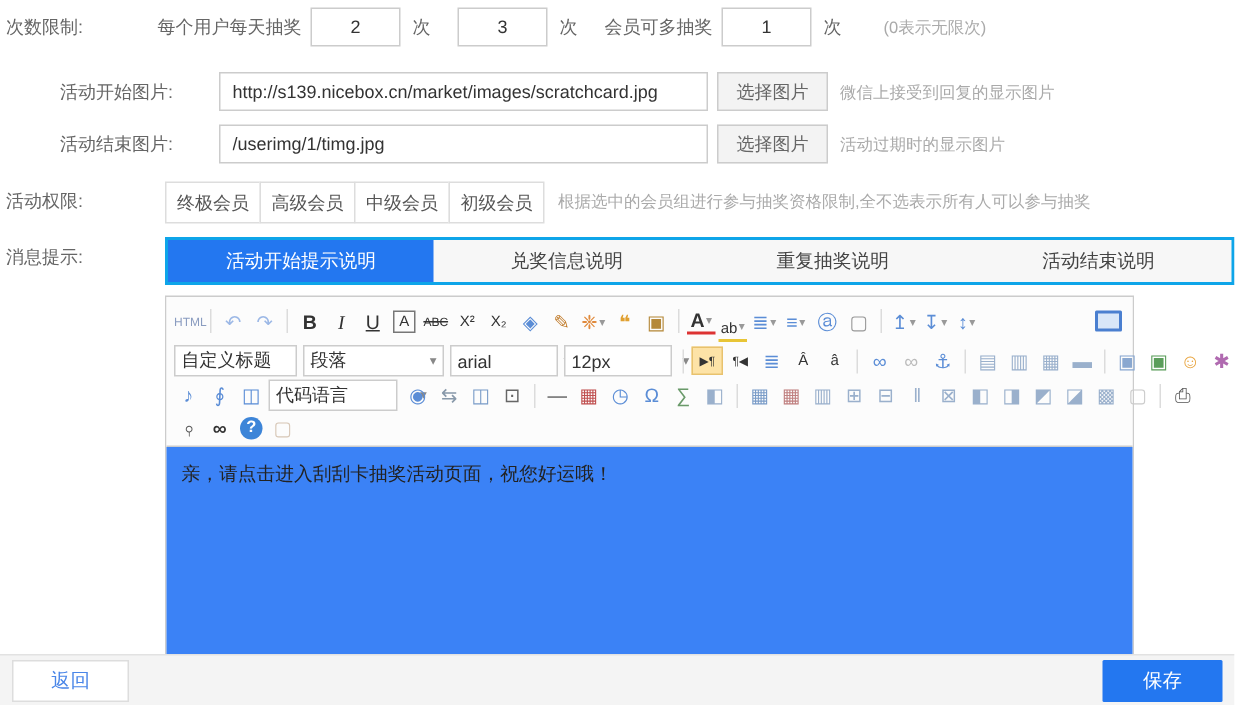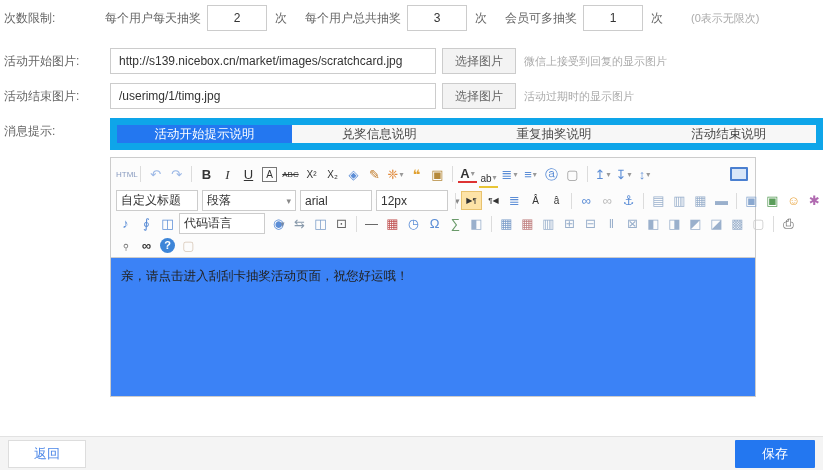--- a/index.html
+++ b/index.html
@@ -20,21 +20,21 @@
   .r1 .content{padding-top:0;}
   .txt{color:#666;margin-right:6px;white-space:nowrap;}
   .num{
     width:54px;height:22px;border:1px solid #ccc;text-align:center;
     font-size:12px;color:#333;margin-right:8px;outline:none;
     font-family:inherit;
   }
   .unit{margin-right:18px;}
   .hint{color:#aaa;font-size:11px;white-space:nowrap;}
   .r1 .hint{margin-left:10px;}
-  .imgrow{margin-bottom:9px;}
+  .imgrow{margin-bottom:9px;padding-left:36px;}
   .imgrow .content{align-items:center;}
   .url{
     width:308px;height:24px;border:1px solid #ccc;padding:0 8px;
     font-size:12px;color:#333;outline:none;font-family:inherit;margin-left:5px;
   }
   .choose-btn{
     height:26px;padding:0 12px;margin-left:6px;cursor:pointer;
     background:#f3f3f3;border:1px solid #ccc;color:#666;font-size:12px;
     font-family:inherit;
   }
@@ -43,21 +43,21 @@
   .member-btn{
     height:26px;line-height:26px;width:62px;text-align:center;
     background:#fff;border:1px solid #ddd;color:#555;cursor:pointer;
     margin-left:-1px;white-space:nowrap;
   }
   .member-btn.first{margin-left:5px;}
   .permrow .hint{margin-left:9px;line-height:28px;}
   .tabrow{margin-top:9px;}
   .tabs{
     margin-left:5px;width:734px;height:32px;display:flex;
-    background:#f7f7f7;border:7px solid #0ea5e9;box-sizing:border-box;
+    background:#f7f7f7;border:2px solid #0ea5e9;box-sizing:border-box;
   }
   .tab{
     flex:1;display:flex;align-items:center;justify-content:center;
     color:#444;cursor:pointer;font-size:12.5px;white-space:nowrap;
   }
   .tab.active{background:#2377f0;color:#fff;}
   
   .edrow{margin-top:7px;}
   .editor{
     margin-left:5px;width:646px;height:240px;box-sizing:border-box;
@@ -117,21 +117,20 @@
 <body>
 
 <div class="form">
 
   <div class="row r1">
     <div class="label">次数限制:</div>
     <div class="content">
       <span class="txt">每个用户每天抽奖</span>
       <input class="num" value="2" style="">
       <span class="txt unit">次</span>
-      <span class="txt">每个用户总共抽奖</span>
       <input class="num" value="3" style="">
       <span class="txt unit">次</span>
       <span class="txt">会员可多抽奖</span>
       <input class="num" value="1" style="">
       <span class="txt unit">次</span>
       <span class="hint">(0表示无限次)</span>
     </div>
   </div>
 
   <div class="row imgrow">
@@ -145,20 +144,30 @@
 
   <div class="row imgrow">
     <div class="label">活动结束图片:</div>
     <div class="content">
       <input class="url" value="/userimg/1/timg.jpg" style="">
       <button class="choose-btn">选择图片</button>
       <span class="hint">活动过期时的显示图片</span>
     </div>
   </div>
 
+  <div class="row permrow">
+    <div class="label">活动权限:</div>
+    <div class="content">
+      <div class="member-btn first">终极会员</div>
+      <div class="member-btn">高级会员</div>
+      <div class="member-btn">中级会员</div>
+      <div class="member-btn">初级会员</div>
+      <span class="hint">根据选中的会员组进行参与抽奖资格限制,全不选表示所有人可以参与抽奖</span>
+    </div>
+  </div>
 
   <div class="row tabrow">
     <div class="label">消息提示:</div>
     <div class="content">
       <div class="tabs">
         <div class="tab active">活动开始提示说明</div>
         <div class="tab">兑奖信息说明</div>
         <div class="tab">重复抽奖说明</div>
         <div class="tab">活动结束说明</div>
       </div>

